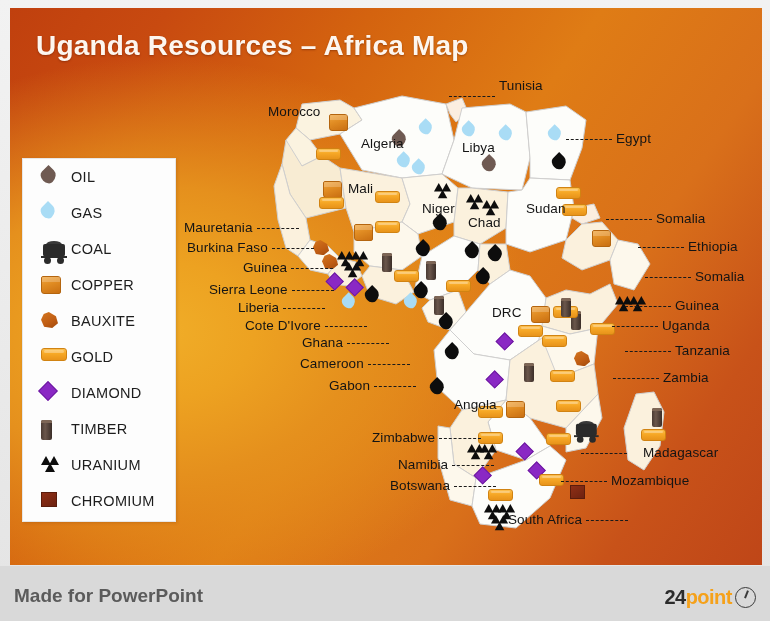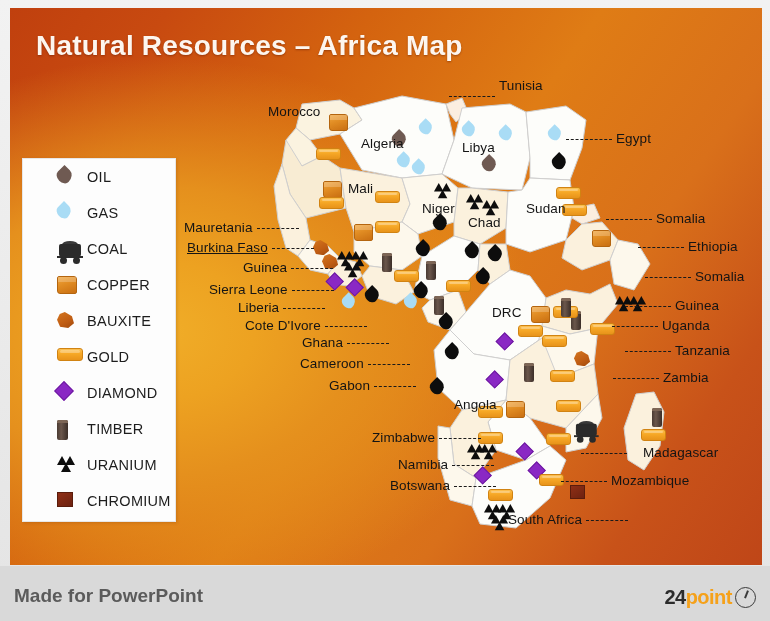--- a/index.html
+++ b/index.html
@@ -20,21 +20,21 @@
           overflow:hidden;}
 
   #title{position:absolute;left:26px;top:22px;font-size:28px;font-weight:bold;
          color:#fdf6ef;letter-spacing:.2px;
          text-shadow:0 1px 2px rgba(90,25,0,.45);}
 
   
   #legend{position:absolute;left:12px;top:150px;width:152px;height:362px;
           background:#fdfdfd;border:1px solid #e7e7e7;
           box-shadow:1px 1px 3px rgba(120,50,0,.22);}
-  .lg-row{position:relative;height:36px;display:flex;align-items:center;padding-left:30px;}
+  .lg-row{position:relative;height:36px;display:flex;align-items:center;padding-left:14px;}
   .lg-ic{width:30px;height:30px;position:relative;flex:0 0 30px;}
   .lg-tx{font-size:14.5px;color:#1d1d1d;margin-left:4px;letter-spacing:.3px;}
 
   
   .ic{position:absolute;}
   
   .drop{border-radius:50% 50% 50% 50%/ 62% 62% 38% 38%;
         transform:rotate(45deg);border-top-left-radius:0;}
   .drop.oil{background:#6f5a52;}
   .drop.gas{background:#a9dcf5;}
@@ -105,21 +105,21 @@
               background:#3a3a3a;transform:rotate(22deg);transform-origin:bottom center;}
 </style>
 </head>
 <body>
 
 <div id="slide">
   <div id="frame"></div>
 
   <div id="canvas">
 
-    <div id="title">Natural Resources – Africa Map</div>
+    <div id="title">Uganda Resources – Africa Map</div>
 
     <div id="map">
       <svg width="752" height="557" viewBox="0 0 752 557">
         <g stroke="#cfcfcf" stroke-width="1">
 
           <path d="M292,96 L330,92 L344,100 L352,112 L330,126 L300,132 L286,120 Z" fill="#fbf3e0"></path>
           <path d="M286,120 L300,132 L312,148 L292,158 L278,150 L276,132 Z" fill="#fbf3e0"></path>
 
           <path d="M276,132 L292,158 L312,148 L330,160 L336,200 L296,210 L280,186 L272,156 Z" fill="#f8ecd3"></path>
 
@@ -517,21 +517,21 @@
           <div class="lbl" style="left: 646px; top: 203px;">Somalia</div>
           <div class="lbl" style="left: 678px; top: 231px;">Ethiopia</div>
           <div class="lbl" style="left: 685px; top: 261px;">Somalia</div>
           <div class="lbl" style="left: 665px; top: 290px;">Guinea</div>
           <div class="lbl" style="left: 652px; top: 310px;">Uganda</div>
           <div class="lbl" style="left: 665px; top: 335px;">Tanzania</div>
           <div class="lbl" style="left: 653px; top: 362px;">Zambia</div>
           <div class="lbl" style="left: 621px; top: 437px; margin-left: 12px;">Madagascar</div>
           <div class="lbl" style="left: 601px; top: 465px;">Mozambique</div>
           <div class="lbl" style="left: 174px; top: 212px;">Mauretania</div>
-          <div class="lbl" style="left: 177px; top: 232px; text-decoration: underline;">Burkina Faso</div>
+          <div class="lbl" style="left: 177px; top: 232px;">Burkina Faso</div>
           <div class="lbl" style="left: 233px; top: 252px;">Guinea</div>
           <div class="lbl" style="left: 199px; top: 274px;">Sierra Leone</div>
           <div class="lbl" style="left: 228px; top: 292px;">Liberia</div>
           <div class="lbl" style="left: 235px; top: 310px;">Cote D'Ivore</div>
           <div class="lbl" style="left: 292px; top: 327px;">Ghana</div>
           <div class="lbl" style="left: 290px; top: 348px;">Cameroon</div>
           <div class="lbl" style="left: 319px; top: 370px;">Gabon</div>
           <div class="lbl" style="left: 362px; top: 422px;">Zimbabwe</div>
           <div class="lbl" style="left: 388px; top: 449px;">Namibia</div>
           <div class="lbl" style="left: 380px; top: 470px;">Botswana</div>

